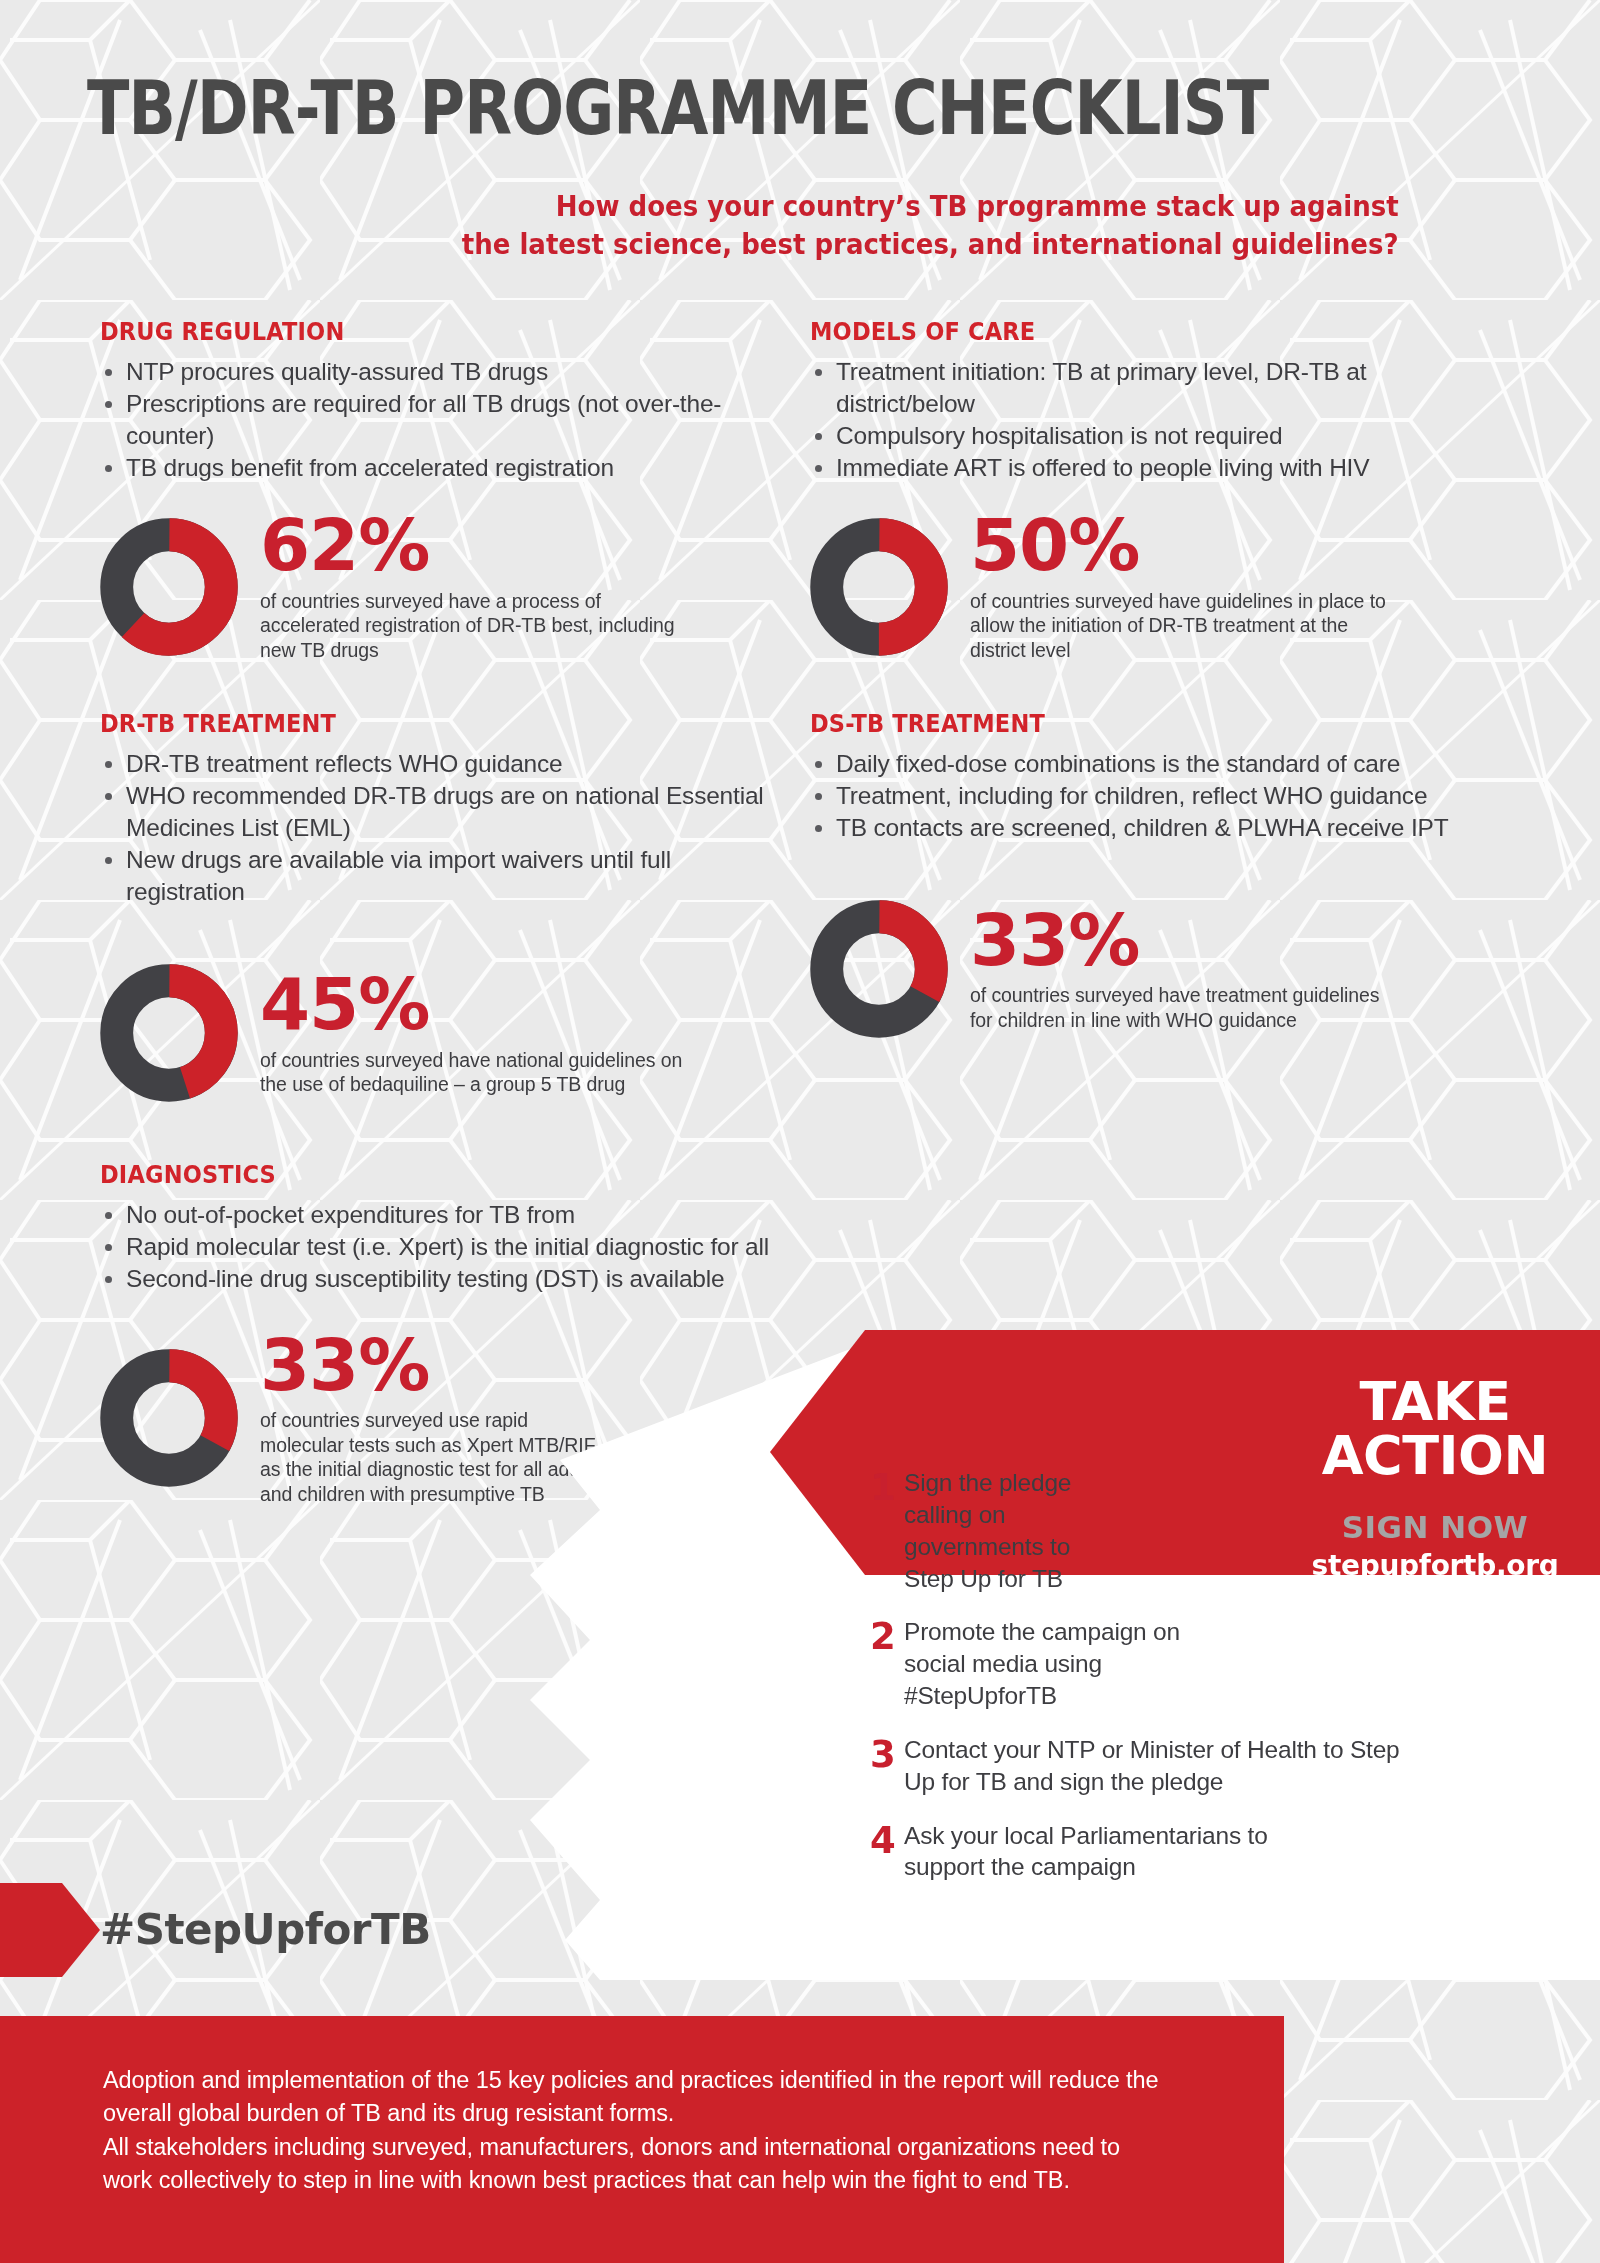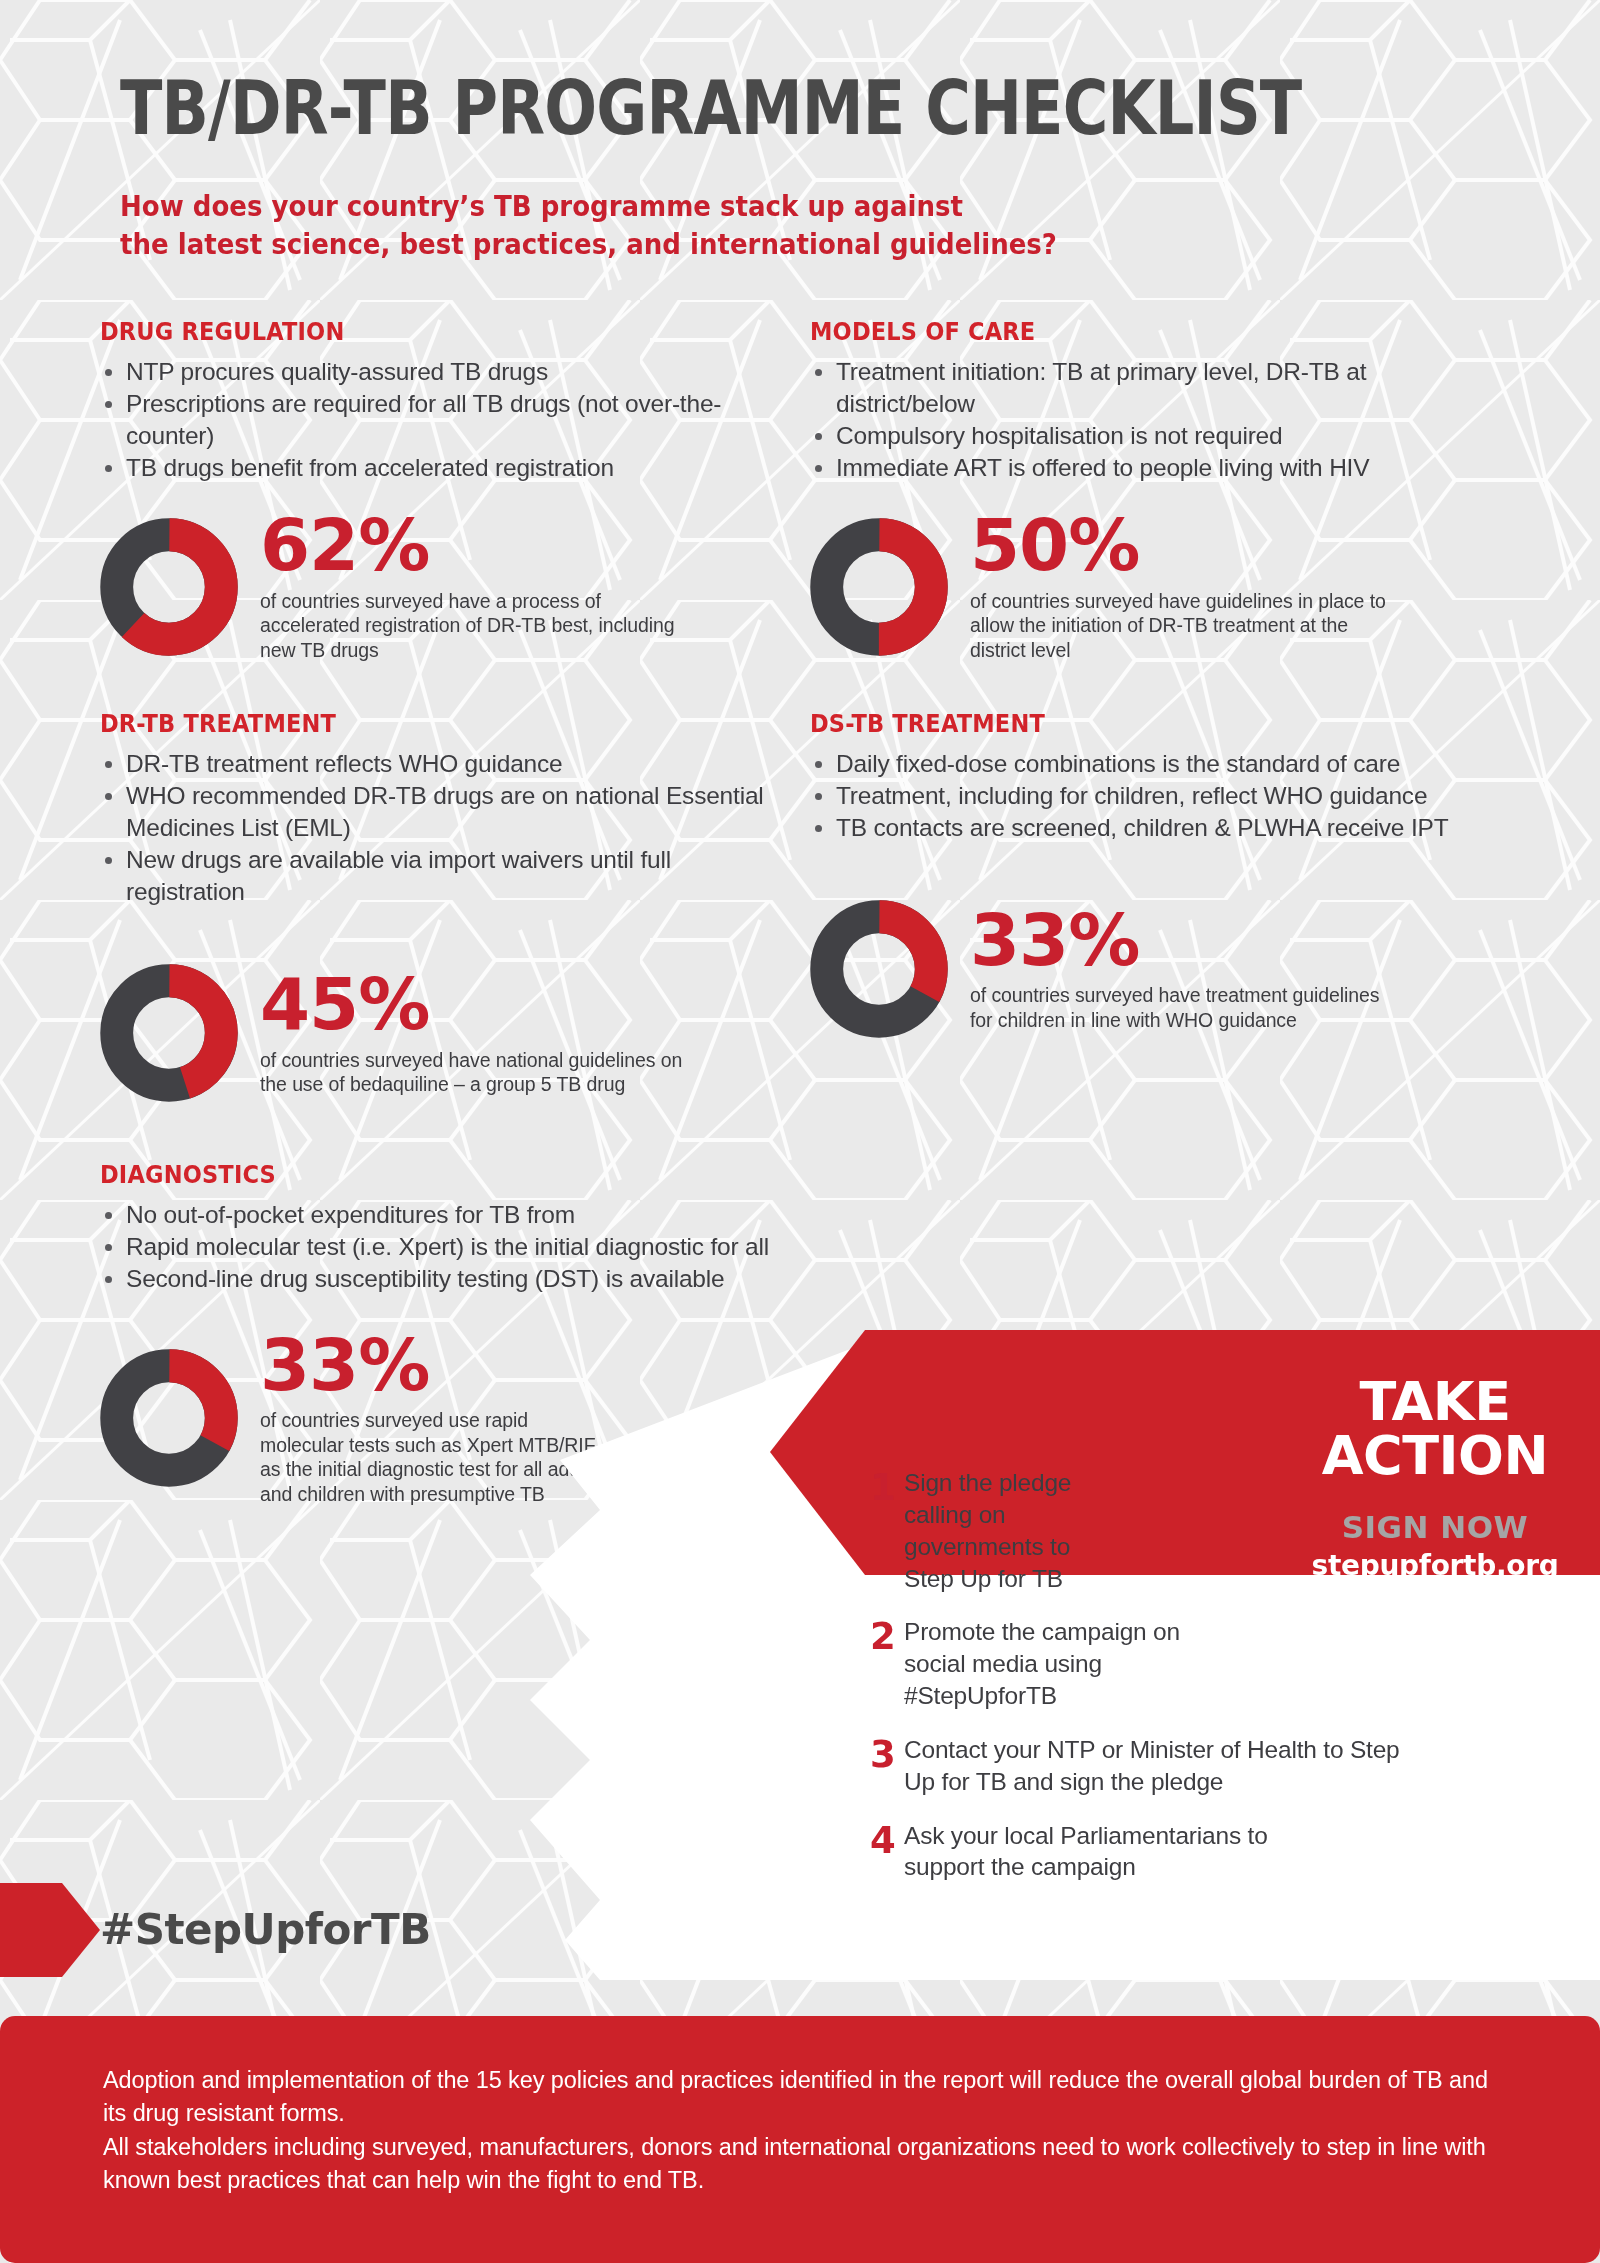--- a/index.html
+++ b/index.html
@@ -15,21 +15,21 @@
   #bg-pattern {
     position: absolute; inset: 0;
     width: 1600px; height: 2263px;
     z-index: 0;
     pointer-events: none;
   }
 
   
   .page { position: relative; z-index: 2; width: 1600px; height: 2263px; }
 
-  .header { padding: 70px 100px 0 120px; }
+  .header { padding: 70px 100px 0 52px; text-align: right; }
   .title {
     font-family: "DejaVu Sans", sans-serif;
     font-weight: bold;
     font-size: 74px;
     letter-spacing: -1px;
     color: #4a4a4a;
     transform: scaleX(0.84);
     transform-origin: left center;
     white-space: nowrap;
     line-height: 1.05;
@@ -186,24 +186,23 @@
     font-size: 42px;
     color: #4a4a4a;
     letter-spacing: -0.5px;
     z-index: 4;
   }
 
   
   .footer {
     position: absolute;
     left: 0; bottom: 0;
-    width: 1600px; height: 247px;
+    width: 1284px; height: 247px;
     background: #cc2229;
     z-index: 4;
-    border-radius: 15px;
   }
   .footer-inner {
     padding: 48px 110px 0 103px;
     color: #ffffff;
     font-size: 23.5px;
     line-height: 1.42;
     font-weight: 300;
     letter-spacing: -0.1px;
   }
   .footer-inner p { margin: 0; }

